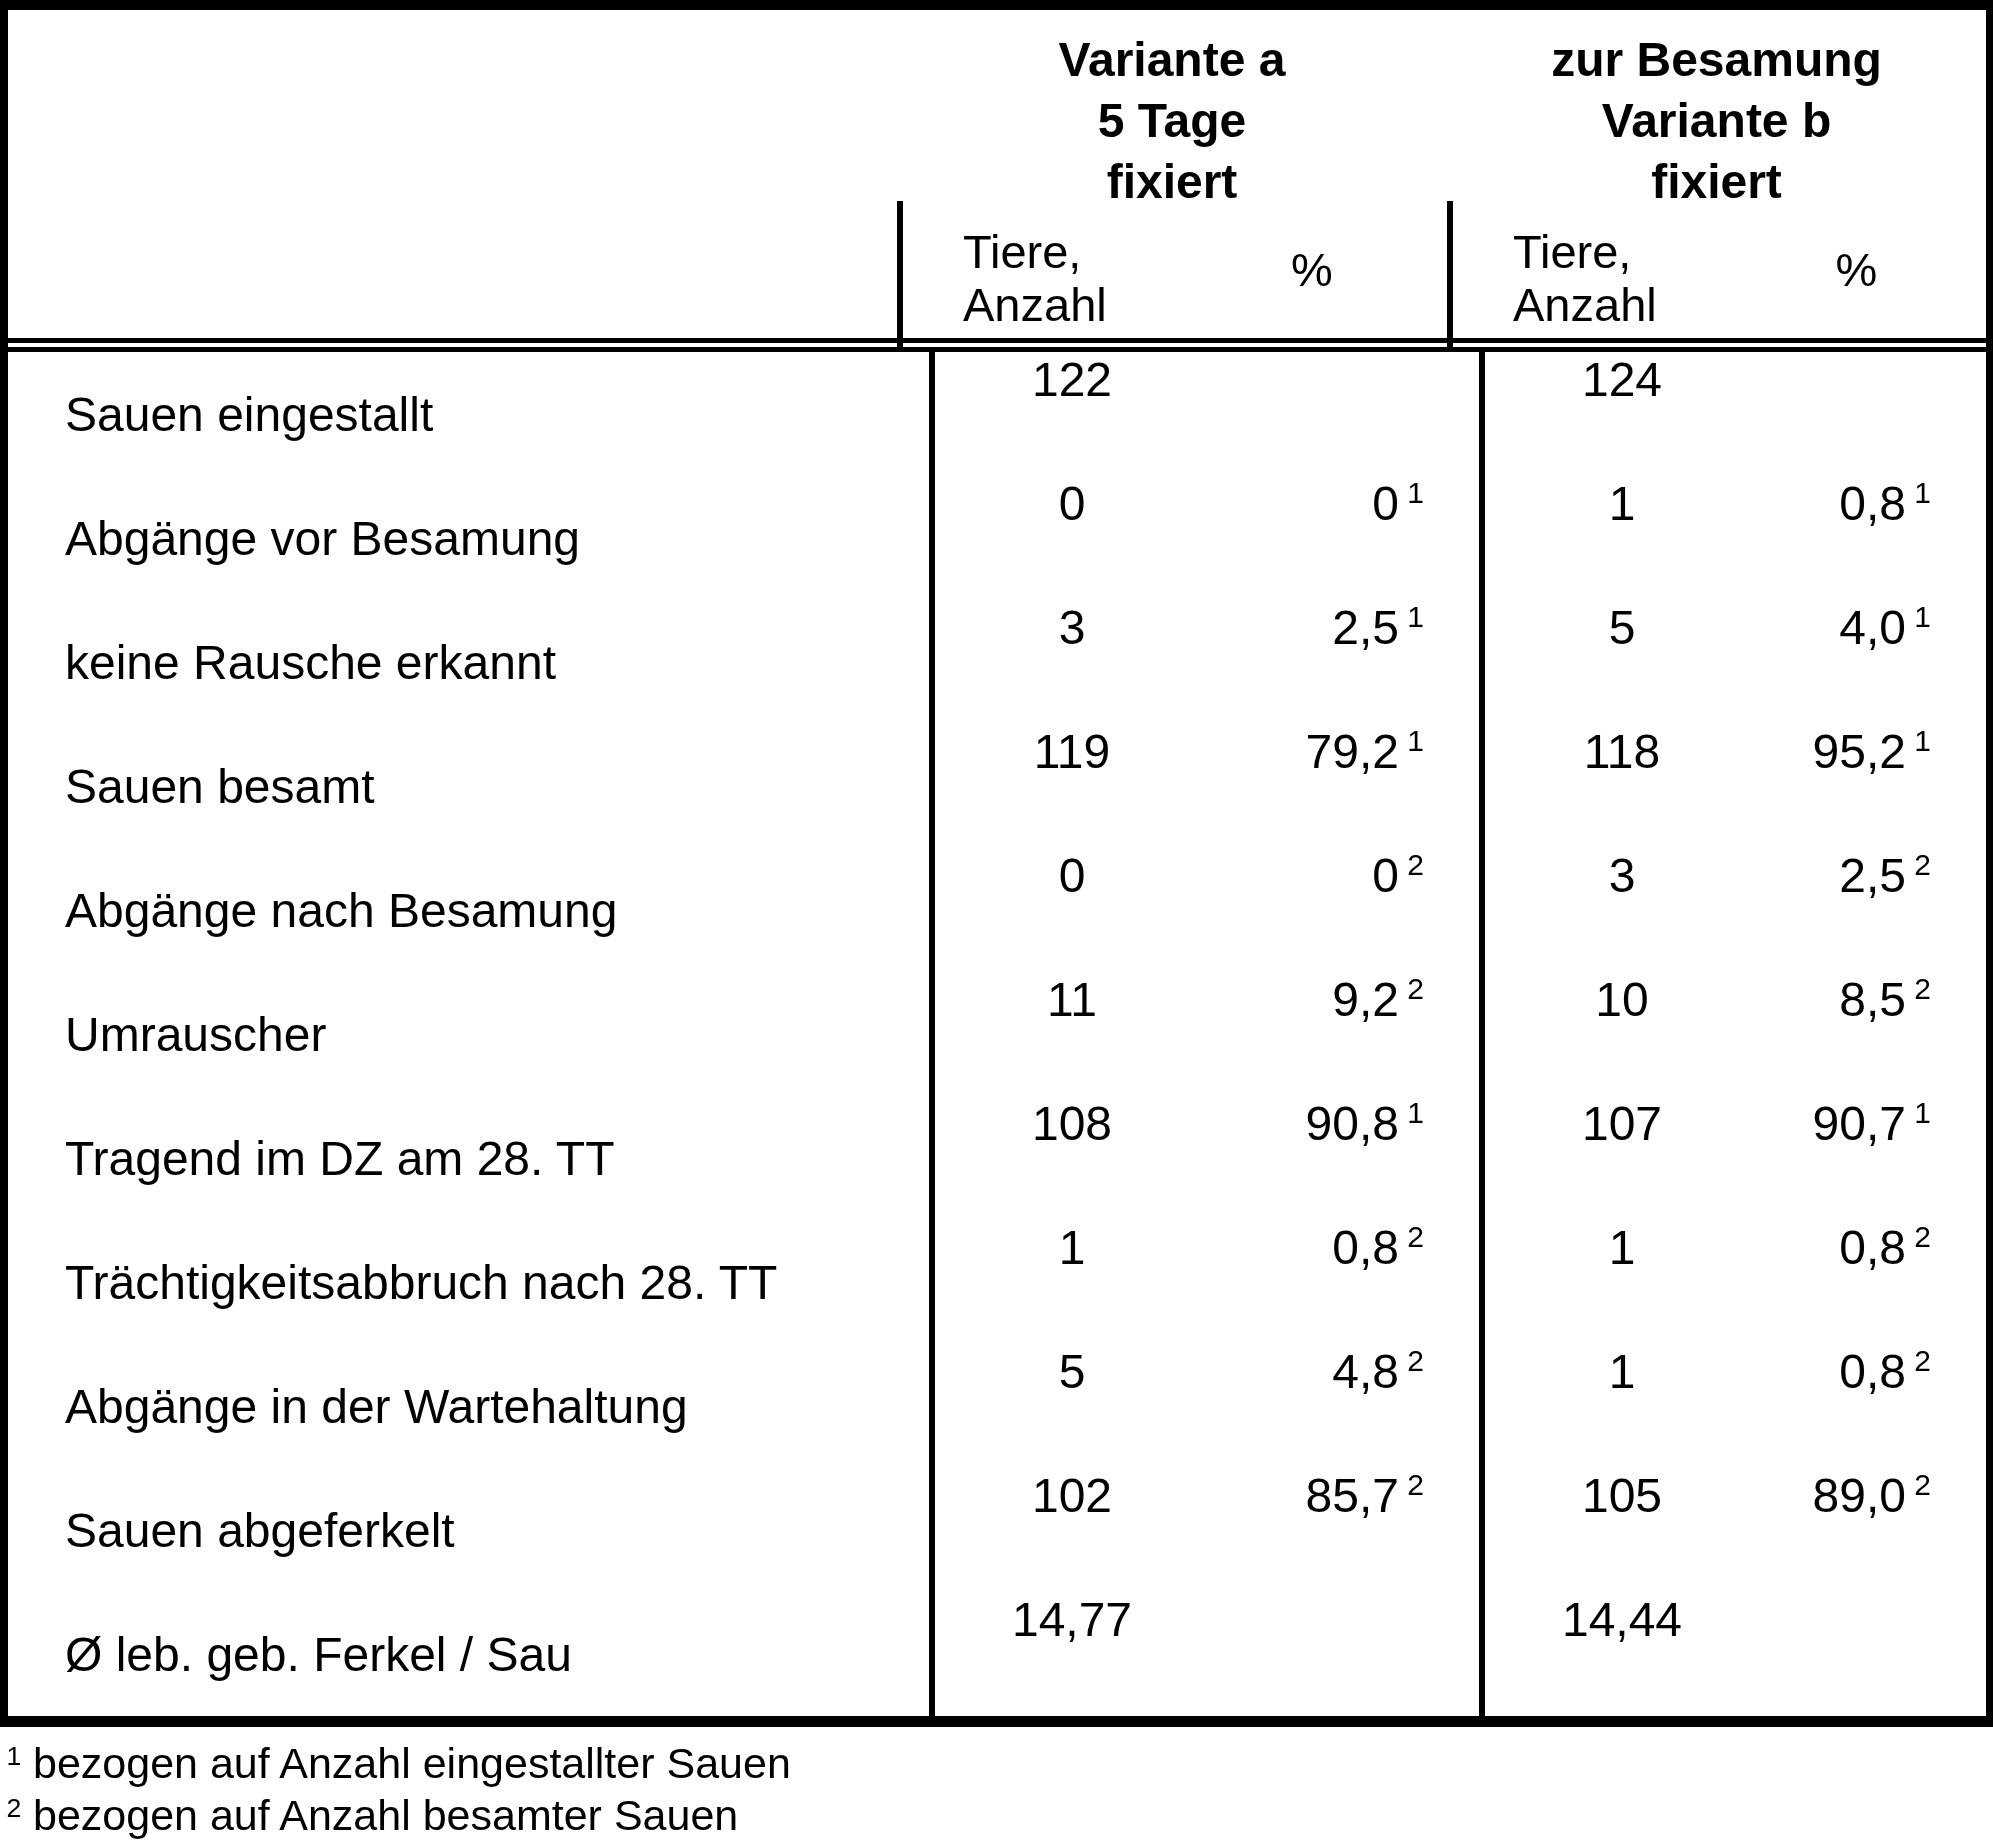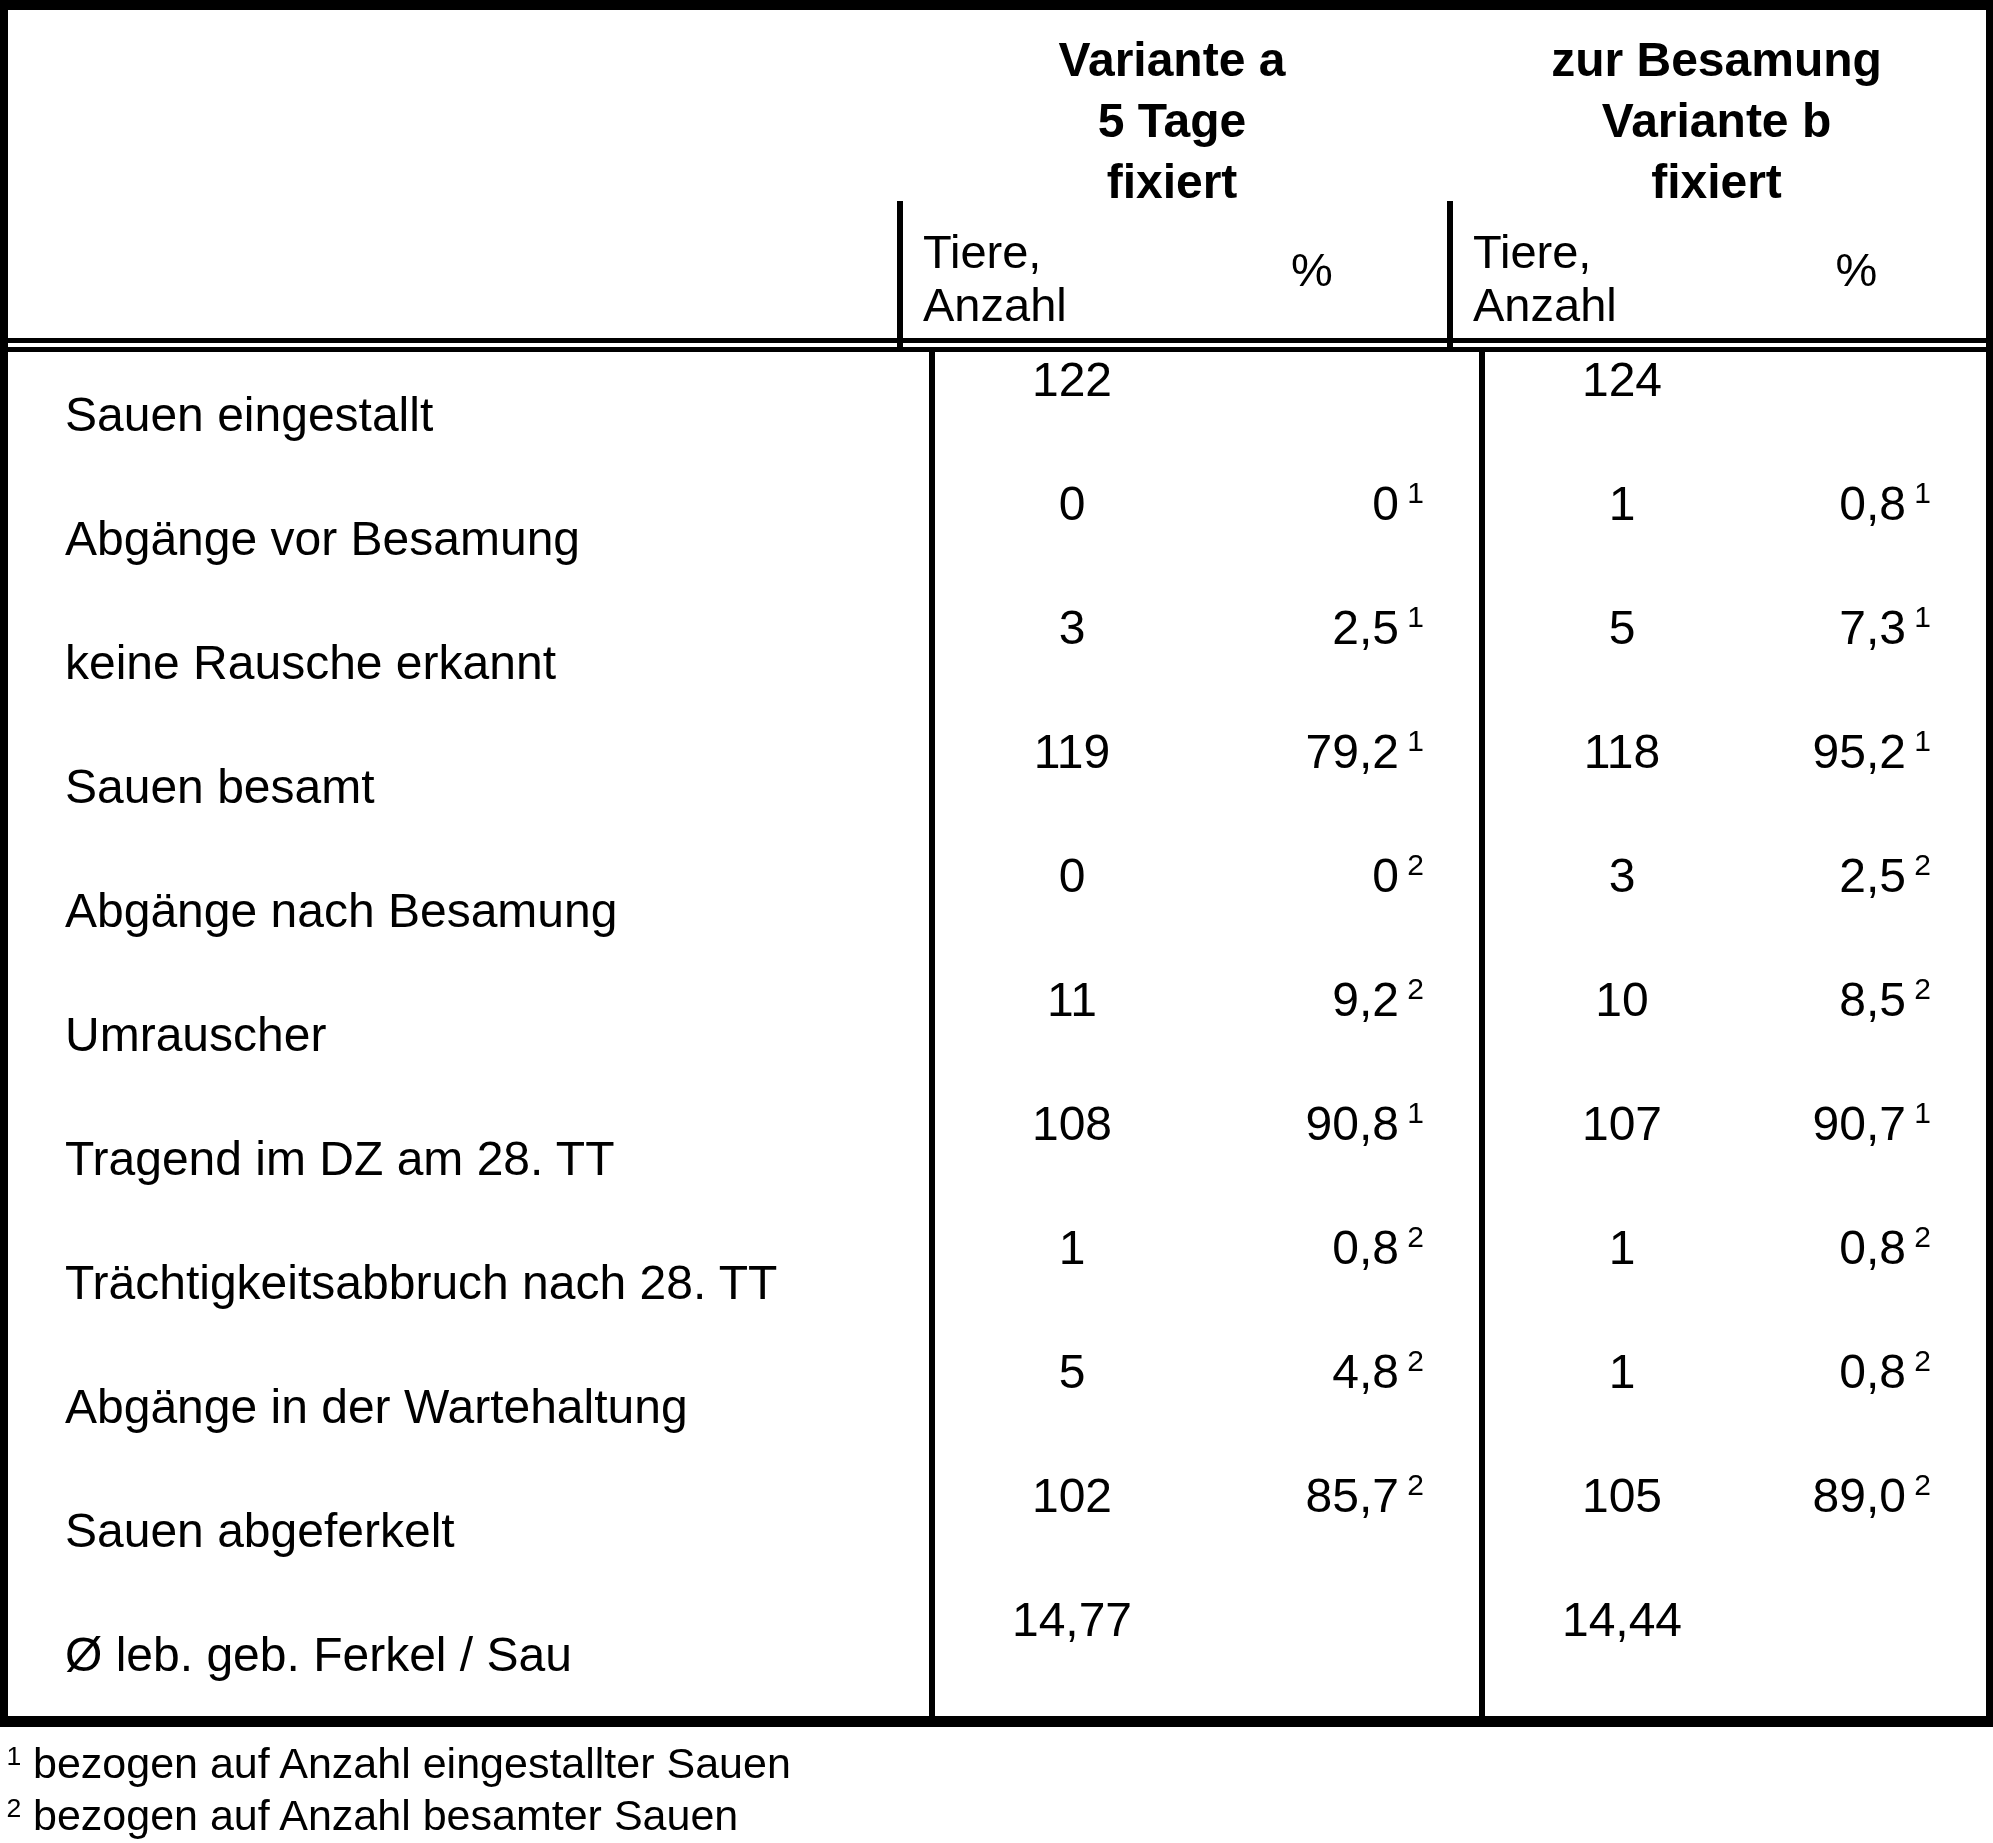--- a/index.html
+++ b/index.html
@@ -52,21 +52,21 @@
     box-sizing: border-box;
     border-left: 6.6px solid #000;
     display: flex;
     align-items: center;
     font-size: 47px;
   }
   .sub-group.b { flex: 1 1 auto; }
   .sub-count {
     width: 274px;
     box-sizing: border-box;
-    padding-left: 20px;
+    padding-left: 60px;
     line-height: 53px;
     text-align: left;
     margin-top: 16px;
   }
   .sub-pct {
     flex: 1;
     text-align: center;
   }
   
   .dbl { display: flex; height: 14px; }
@@ -206,21 +206,21 @@
       </div>
 
       <div class="trow">
         <div class="c-label">keine Rausche erkannt</div>
         <div class="grp a">
           <div class="c-n">3</div>
           <div class="c-p"><span>2,5</span><sup class="s">1</sup></div>
         </div>
         <div class="grp b">
           <div class="c-n">5</div>
-          <div class="c-p"><span>7,3</span><sup class="s">1</sup></div>
+          <div class="c-p"><span>4,0</span><sup class="s">1</sup></div>
         </div>
       </div>
 
       <div class="trow">
         <div class="c-label">Sauen besamt</div>
         <div class="grp a">
           <div class="c-n">119</div>
           <div class="c-p"><span>79,2</span><sup class="s">1</sup></div>
         </div>
         <div class="grp b">

